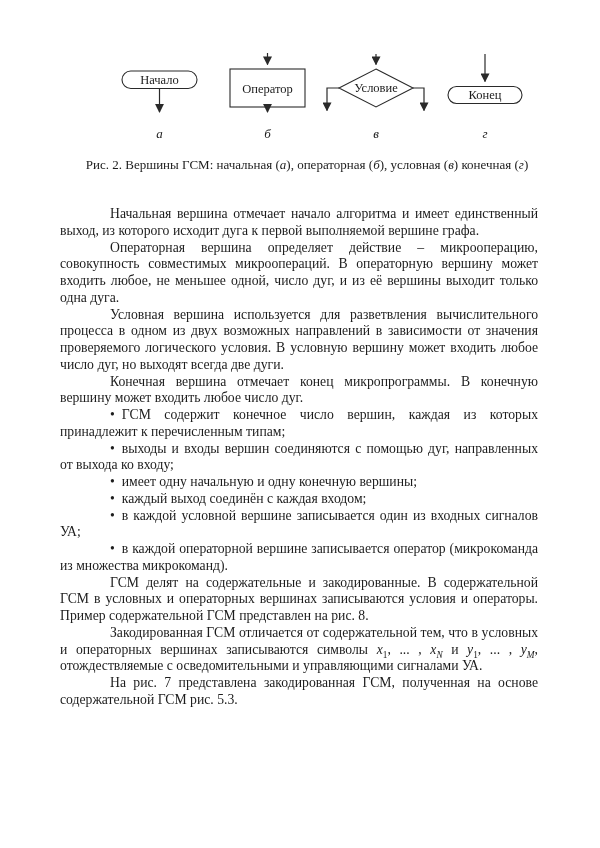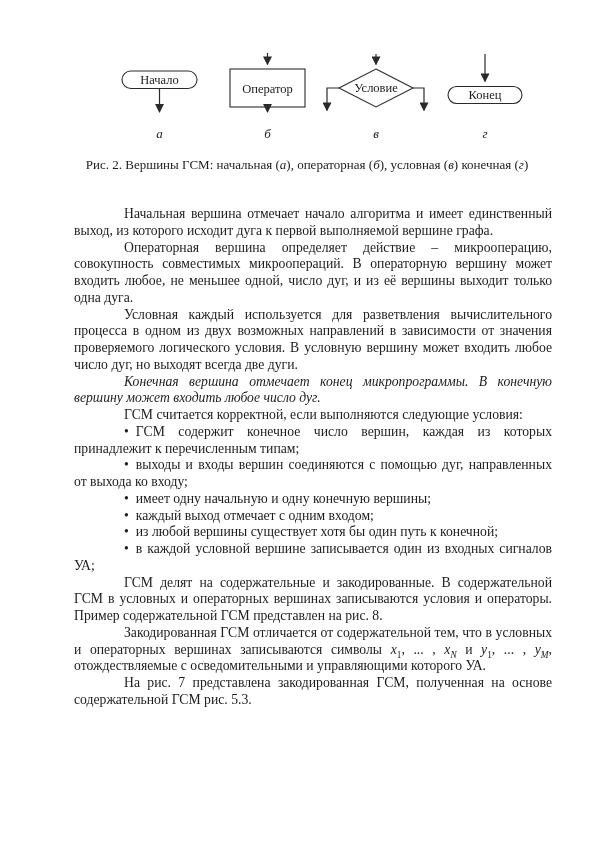--- a/index.html
+++ b/index.html
@@ -25,26 +25,26 @@
   .figure-svg .arc{fill:none;stroke:#2a2a2a;stroke-width:1.2;}
   
   .caption{
     position:absolute;top:157px;left:3px;width:100%;
     text-align:center;font-size:13px;color:#1c1c1c;
     white-space:nowrap;
   }
   .caption i{font-style:italic;}
   
   .body{
-    position:absolute;top:206px;left:74px;width:478px;
+    position:absolute;top:206px;left:60px;width:478px;
     font-size:13.7px;line-height:16.75px;
     text-align:justify;
   }
   .para{margin:0;text-indent:50px;}
-  .para.italic{font-style:italic;}
+  .para.italic{}
   .blt{padding-right:7px;}
   .body i{font-style:italic;}
   sub{font-size:0.68em;line-height:0;}
   sub.it{font-style:italic;}
 </style>
 </head>
 <body>
 
 <div class="page">
 
@@ -85,31 +85,30 @@
       <text x="485" y="99" text-anchor="middle">Конец</text>
       <text class="node-letter" x="485" y="138" text-anchor="middle">г</text>
     </g>
   </svg>
 
   <div class="caption"><span>Рис. 2. Вершины ГСМ: начальная (</span><i>а</i><span>), операторная (</span><i>б</i><span>), условная (</span><i>в</i><span>) конечная (</span><i>г</i><span>)</span></div>
 
   <div class="body">
     <p class="para">Начальная вершина отмечает начало алгоритма и имеет единственный выход, из которого исходит дуга к первой выполняемой вершине графа.</p>
     <p class="para">Операторная вершина определяет действие – микрооперацию, совокупность совместимых микроопераций. В операторную вершину может входить любое, не меньшее одной, число дуг, и из её вершины выходит только одна дуга.</p>
-    <p class="para">Условная каждый используется для разветвления вычислительного процесса в одном из двух возможных направлений в зависимости от значения проверяемого логического условия. В условную вершину может входить любое число дуг, но выходят всегда две дуги.</p>
+    <p class="para">Условная вершина используется для разветвления вычислительного процесса в одном из двух возможных направлений в зависимости от значения проверяемого логического условия. В условную вершину может входить любое число дуг, но выходят всегда две дуги.</p>
     <p class="para italic">Конечная вершина отмечает конец микропрограммы. В конечную вершину может входить любое число дуг.</p>
-    <p class="para">ГСМ считается корректной, если выполняются следующие условия:</p>
 
     <p class="para bullet"><span class="blt">•</span><span>ГСМ содержит конечное число вершин, каждая из которых принадлежит к перечисленным типам;</span></p>
     <p class="para bullet"><span class="blt">•</span><span>выходы и входы вершин соединяются с помощью дуг, направленных от выхода ко входу;</span></p>
     <p class="para bullet"><span class="blt">•</span><span>имеет одну начальную и одну конечную вершины;</span></p>
-    <p class="para bullet"><span class="blt">•</span><span>каждый выход отмечает с одним входом;</span></p>
-    <p class="para bullet"><span class="blt">•</span><span>из любой вершины существует хотя бы один путь к конечной;</span></p>
+    <p class="para bullet"><span class="blt">•</span><span>каждый выход соединён с каждая входом;</span></p>
     <p class="para bullet"><span class="blt">•</span><span>в каждой условной вершине записывается один из входных сигналов УА;</span></p>
+    <p class="para bullet"><span class="blt">•</span><span>в каждой операторной вершине записывается оператор (микрокоманда из множества микрокоманд).</span></p>
 
     <p class="para">ГСМ делят на содержательные и закодированные. В содержательной ГСМ в условных и операторных вершинах записываются условия и операторы. Пример содержательной ГСМ представлен на рис. 8.</p>
 
-    <p class="para"><span>Закодированная ГСМ отличается от содержательной тем, что в условных и операторных вершинах записываются символы </span><i>x</i><sub>1</sub><span>, ... , </span><i>x</i><sub class="it">N</sub><span> и </span><i>y</i><sub>1</sub><span>, ... , </span><i>y</i><sub class="it">M</sub><span>, отождествляемые с осведомительными и управляющими которого УА.</span></p>
+    <p class="para"><span>Закодированная ГСМ отличается от содержательной тем, что в условных и операторных вершинах записываются символы </span><i>x</i><sub>1</sub><span>, ... , </span><i>x</i><sub class="it">N</sub><span> и </span><i>y</i><sub>1</sub><span>, ... , </span><i>y</i><sub class="it">M</sub><span>, отождествляемые с осведомительными и управляющими сигналами УА.</span></p>
 
     <p class="para">На рис. 7 представлена закодированная ГСМ, полученная на основе содержательной ГСМ рис. 5.3.</p>
   </div>
 
 </div>
 
 </body></html>

